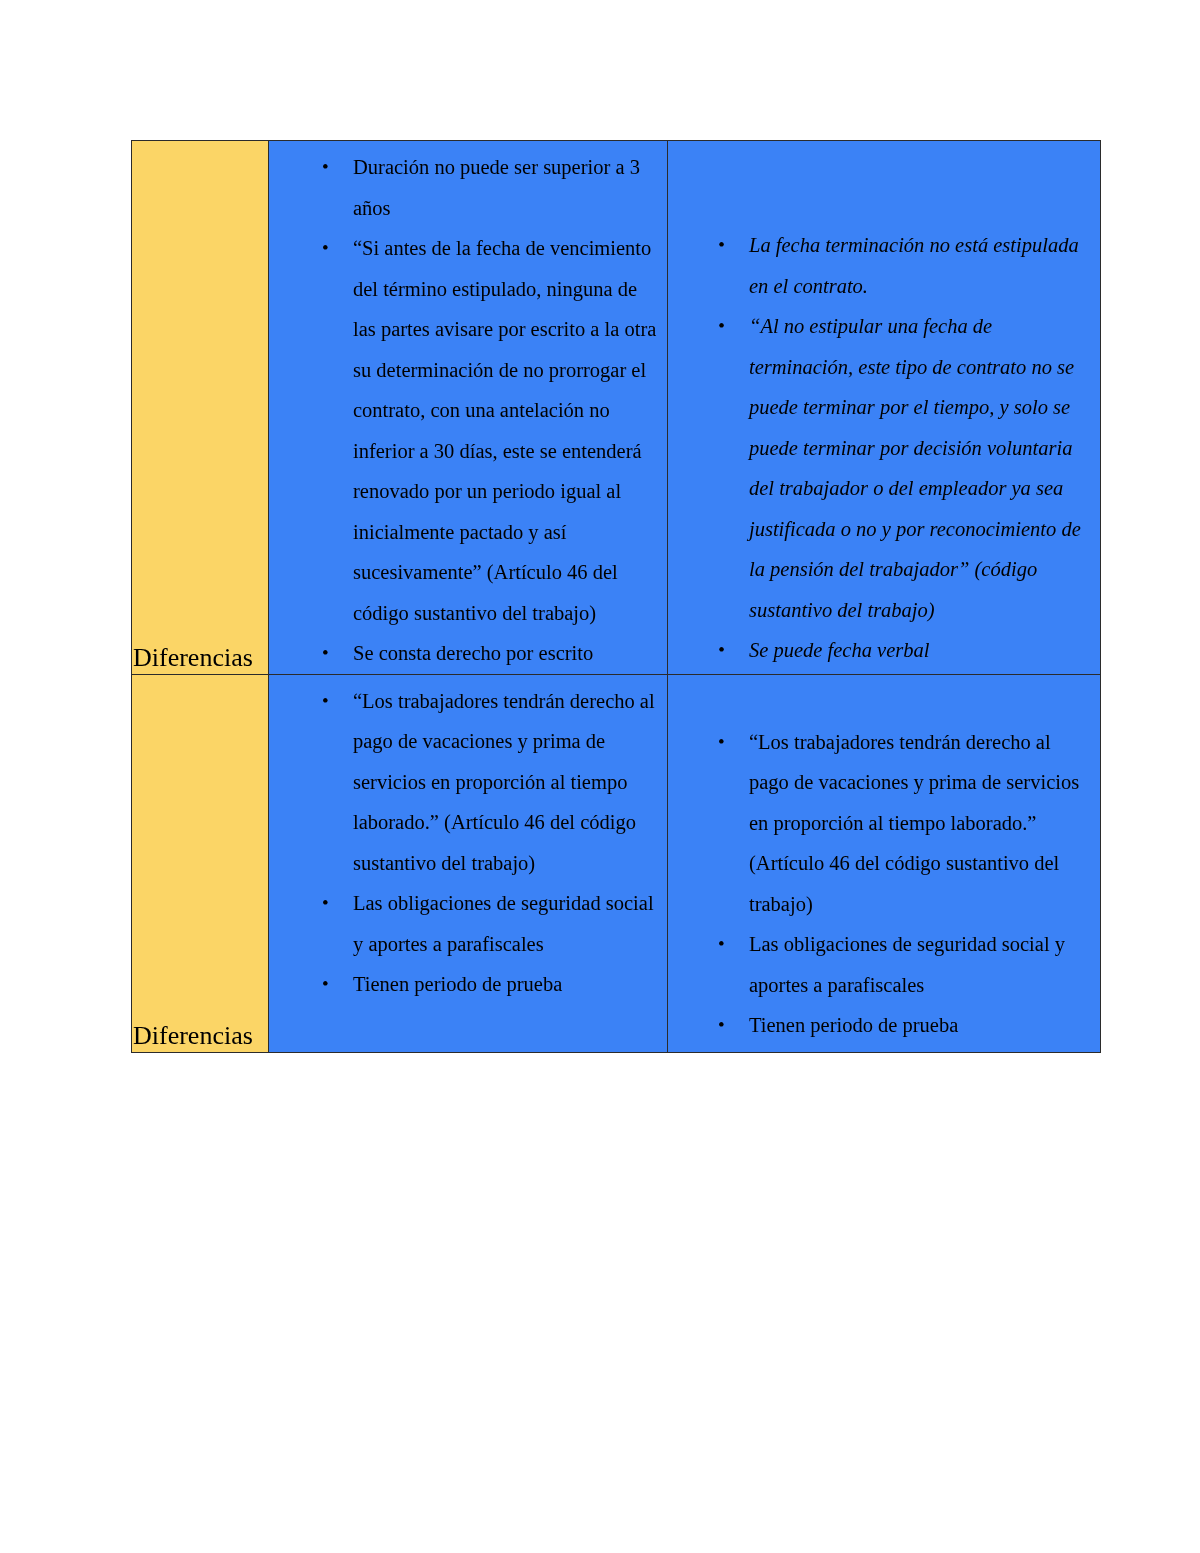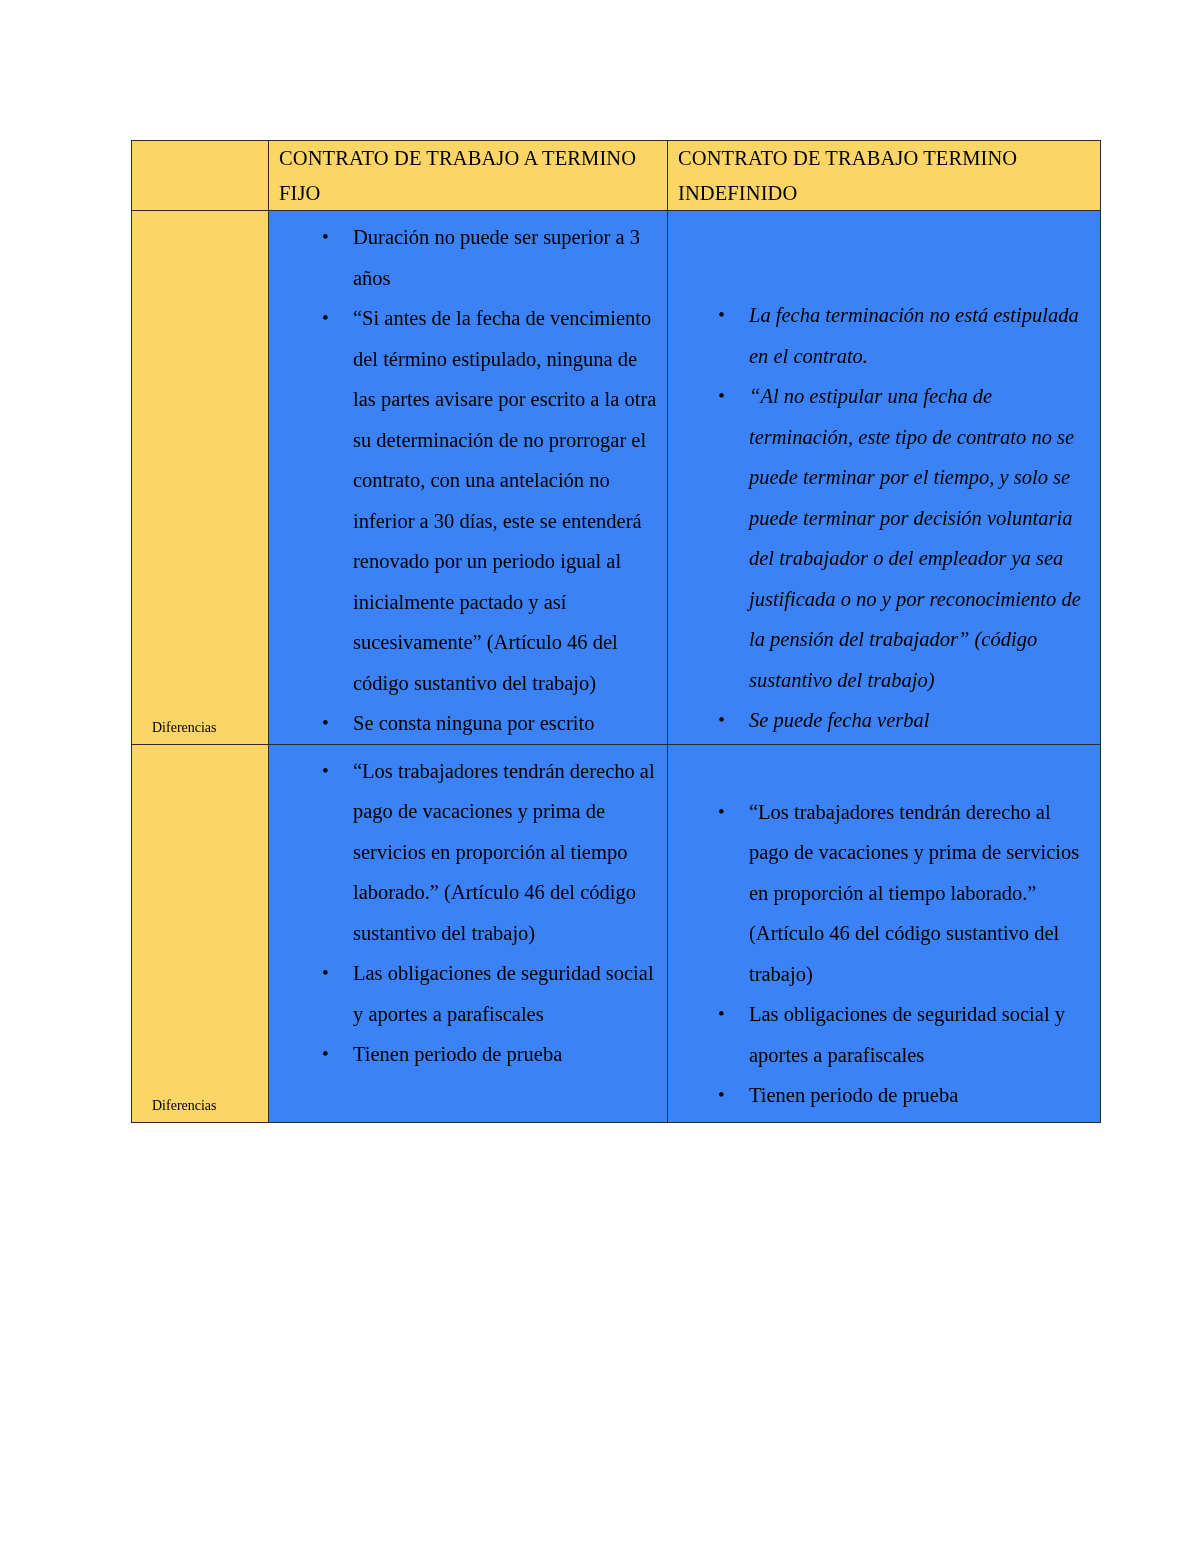--- a/index.html
+++ b/index.html
@@ -65,23 +65,23 @@
     letter-spacing: 0.1px;
   }
 
   
   .label-cell {
     background: #fbd566;
     position: relative;
   }
   .label-text {
     position: absolute;
-    left: 20px;
+    left: 1px;
     bottom: 4px;
-    font-size: 14px;
+    font-size: 26px;
     line-height: 24px;
     white-space: nowrap;
   }
 
   
   .body-cell {
     background: #3b82f6;
     position: relative;
   }
   .cell-inner {
@@ -137,43 +137,32 @@
 
   <div class="table-wrap">
     <table class="compare">
       <colgroup>
         <col class="c-label">
         <col class="c-fijo">
         <col class="c-indef">
       </colgroup>
       <tbody>
 
-        <tr>
-          <td class="hdr-blank">
-            <div class="hdr-text"></div>
-          </td>
-          <td class="hdr-cell">
-            <div class="hdr-text">CONTRATO DE TRABAJO A TERMINO FIJO</div>
-          </td>
-          <td class="hdr-cell">
-            <div class="hdr-text">CONTRATO DE TRABAJO TERMINO INDEFINIDO</div>
-          </td>
-        </tr>
 
         <tr>
           <td class="label-cell">
             <div class="label-text">Diferencias</div>
           </td>
 
           <td class="body-cell col-fijo">
             <div class="cell-inner pad-diff-left">
               <ul class="bullets">
                 <li>Duración no puede ser superior a 3 años</li>
                 <li>“Si antes de la fecha de vencimiento del término estipulado, ninguna de las partes avisare por escrito a la otra su determinación de no prorrogar el contrato, con una antelación no inferior a 30 días, este se entenderá renovado por un periodo igual al inicialmente pactado y así sucesivamente” (Artículo 46 del código sustantivo del trabajo)</li>
-                <li>Se consta ninguna por escrito</li>
+                <li>Se consta derecho por escrito</li>
               </ul>
             </div>
           </td>
 
           <td class="body-cell col-indef">
             <div class="cell-inner pad-diff-right">
               <ul class="bullets">
                 <li>La fecha terminación no está estipulada en el contrato.</li>
                 <li>“Al no estipular una fecha de terminación, este tipo de contrato no se puede terminar por el tiempo, y solo se puede terminar por decisión voluntaria del trabajador o del empleador ya sea justificada o no y por reconocimiento de la pensión del trabajador” (código sustantivo del trabajo)</li>
                 <li>Se puede fecha verbal</li>

